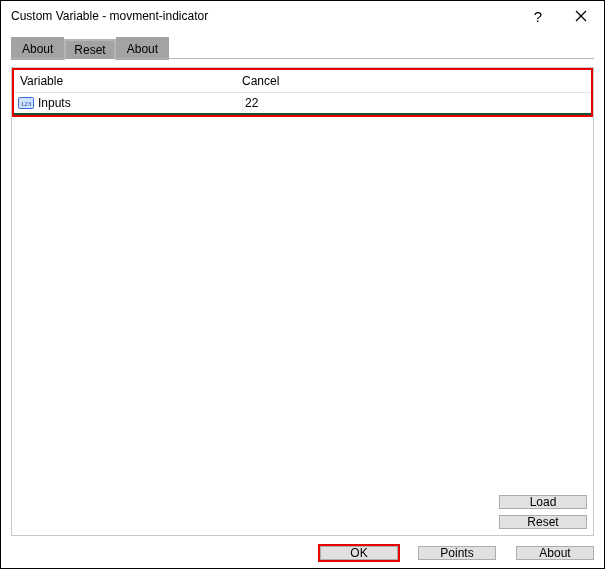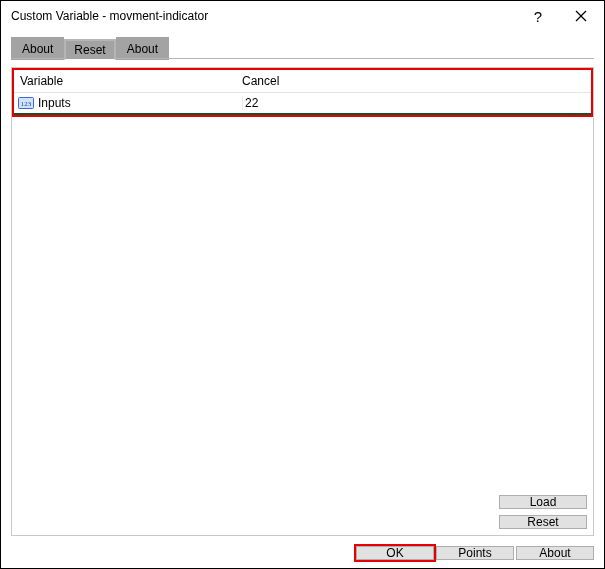--- a/index.html
+++ b/index.html
@@ -137,21 +137,21 @@
     font-family: inherit;
     display: inline-flex;
     align-items: center;
     justify-content: center;
     cursor: default;
   }
   
   .footer {
     display: flex;
     justify-content: flex-end;
-    gap: 2px;
+    gap: 20px;
     padding: 6px 10px 8px 10px;
   }
   .footer .btn { min-width: 78px; }
   .btn.hl { outline: 2px solid #e60000; outline-offset: 0; }
 </style>
 </head>
 <body>
 
 <div class="window">
 

